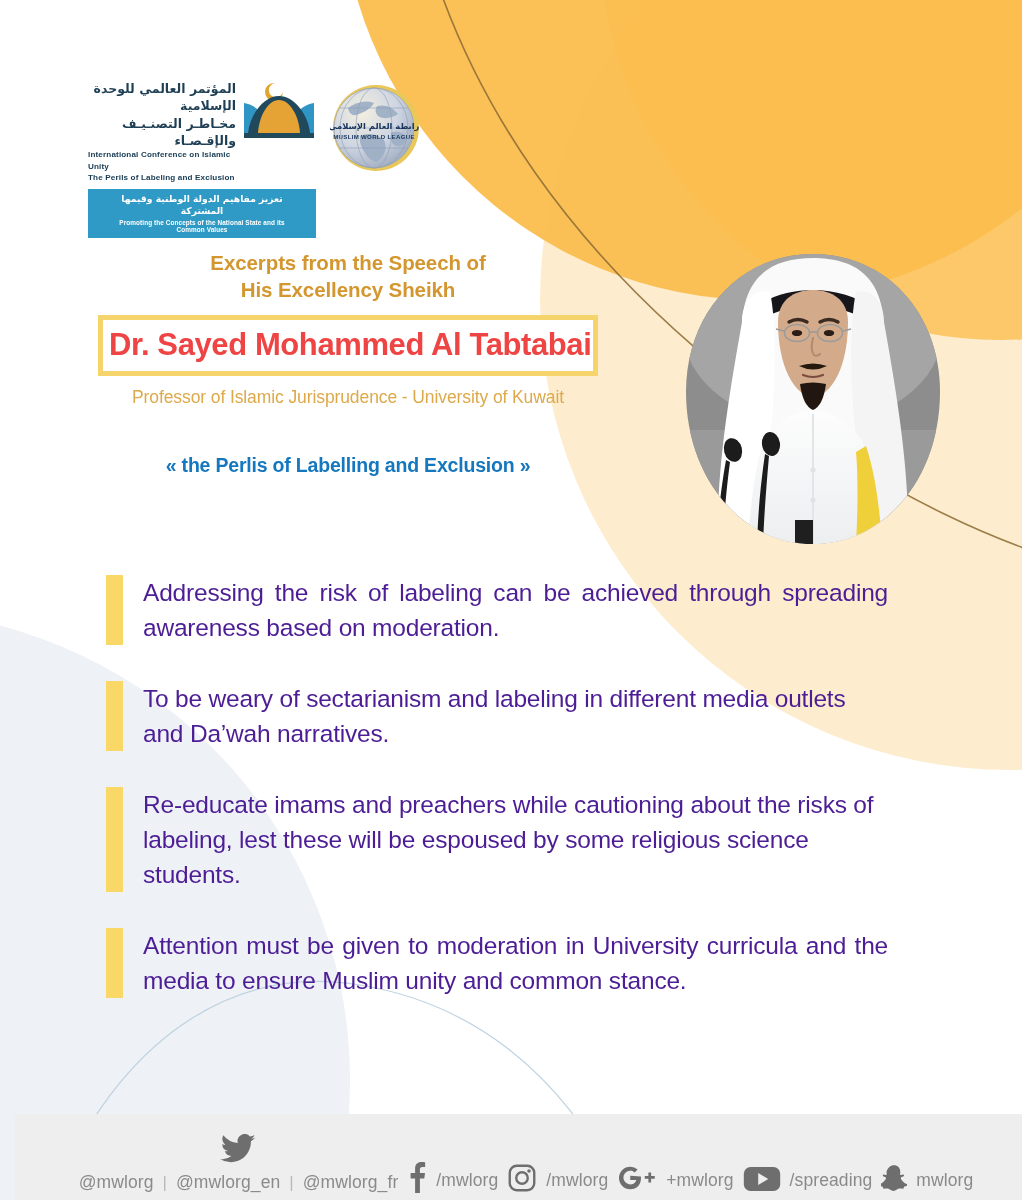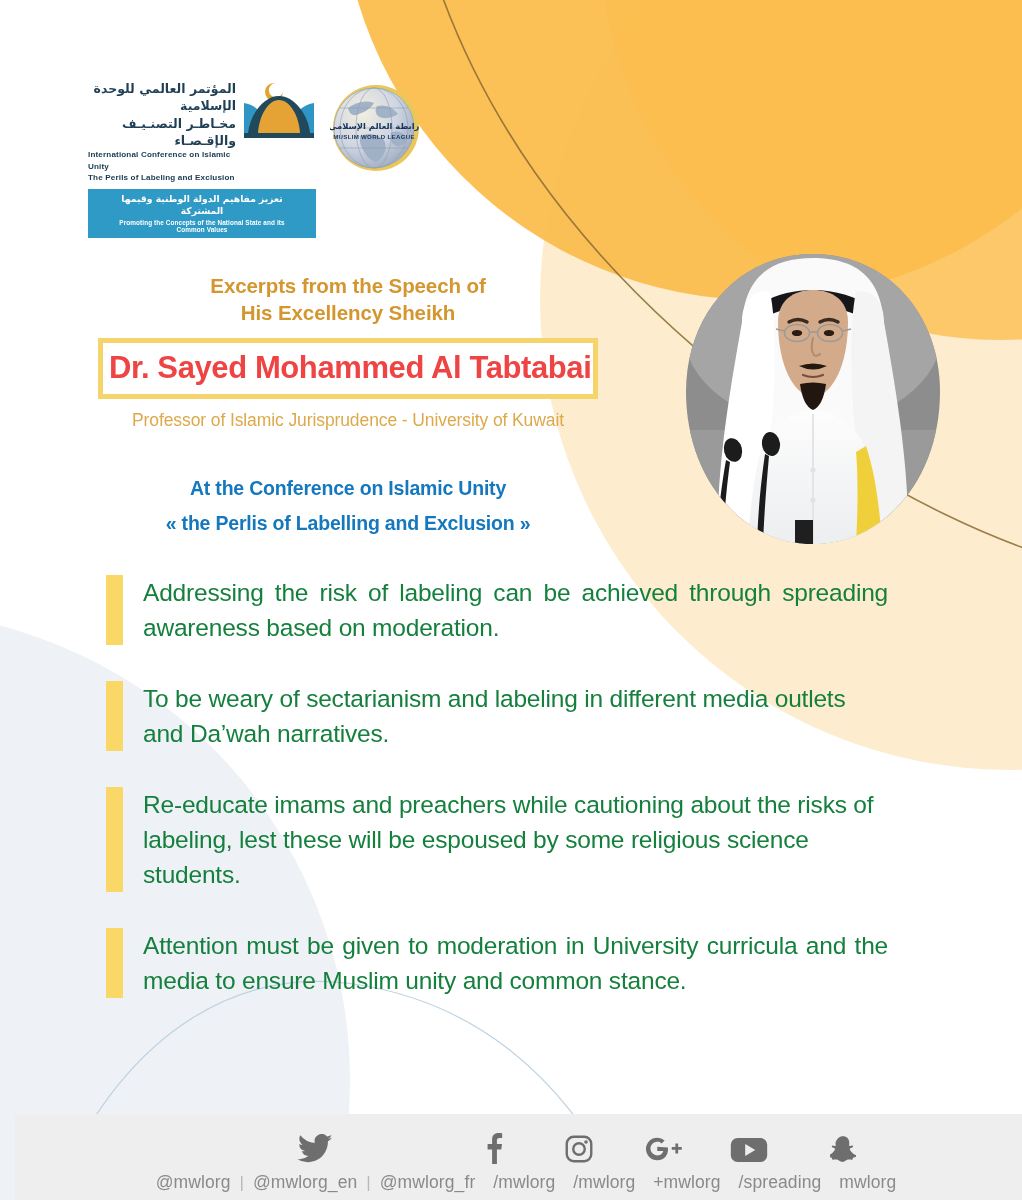--- a/index.html
+++ b/index.html
@@ -48,21 +48,21 @@
     margin-top:2px; letter-spacing:.1px;
   }
   .mwl-logo{ width:92px; height:92px; margin-top:4px; }
 
   
   .portrait{
     position:absolute; left:686px; top:254px; width:254px; height:290px; z-index:6;
   }
 
   
-  .title-block{ position:absolute; left:48px; top:272px; width:600px; z-index:7; text-align:center; }
+  .title-block{ position:absolute; left:48px; top:249px; width:600px; z-index:7; text-align:center; }
   .excerpt-line{
     color:#d4962f; font-size:20.5px; font-weight:bold; line-height:1.33;
     letter-spacing:-.1px; white-space:pre-line;
   }
   .name-box{
     margin:11px 50px 0 50px;
     border:5px solid #f5d46c; background:#ffffff;
     padding:9px 6px 11px;
   }
   .name-box h1{
@@ -75,35 +75,35 @@
   .conf-name{ margin-top:40px; }
   .conf-name div{
     color:#1578be; font-size:19.5px; font-weight:bold; line-height:1.82; letter-spacing:-.2px;
   }
 
   
   .bullets{ position:absolute; left:106px; top:575px; width:782px; z-index:7; }
   .bullet{ display:flex; align-items:stretch; margin-bottom:36px; }
   .bullet-bar{ width:17px; flex:0 0 17px; background:#f9d868; }
   .bullet-text{
-    flex:1; padding-left:20px; color:#15803d;
+    flex:1; padding-left:20px; color:#4c1d95;
     font-size:24.5px; line-height:1.43; letter-spacing:-.2px;
   }
   .bullet.justify .bullet-text{ text-align:justify; text-align-last:left; }
 
   
   .footer{
     position:absolute; left:15px; bottom:0; width:1022px; height:86px;
     background:#eeeeee; z-index:8;
   }
   .footer-inner{
     position:absolute; left:0; right:0; top:16px;
     display:flex; align-items:flex-end; justify-content:center; gap:0;
   }
-  .soc{ display:flex; flex-direction:column; align-items:flex-start; }
+  .soc{ display:flex; flex-direction:row; align-items:center; }
   .soc-icon{ height:34px; display:flex; align-items:flex-end; justify-content:center; }
   .soc-labels{ display:flex; align-items:baseline; margin-top:8px; }
   .soc-label{
     color:#8a8a8a; font-size:17.5px; font-weight:normal; letter-spacing:.1px;
     padding:0 9px; white-space:nowrap;
   }
   .soc-sep{ color:#b9b9b9; font-size:17px; }
   .grp{ display:flex; flex-direction:column; align-items:center; }
   .twitter-grp{ position:relative; }
   .tw-icon-pos{ display:flex; justify-content:center; }
@@ -257,21 +257,20 @@
   <div class="excerpt-line">Excerpts from the Speech of
 His Excellency Sheikh</div>
 
   <div class="name-box">
     <h1>Dr. Sayed Mohammed Al Tabtabai</h1>
   </div>
 
   <div class="subtitle">Professor of Islamic Jurisprudence - University of Kuwait</div>
 
   <div class="conf-name">
-    <div>At the Conference on Islamic Unity</div>
     <div>« the Perlis of Labelling and Exclusion »</div>
   </div>
 </div>
 
 <div class="bullets">
   <div class="bullet justify">
     <div class="bullet-bar"></div>
     <div class="bullet-text">Addressing the risk of labeling can be achieved through spreading awareness based on moderation.</div>
   </div>
   <div class="bullet">

